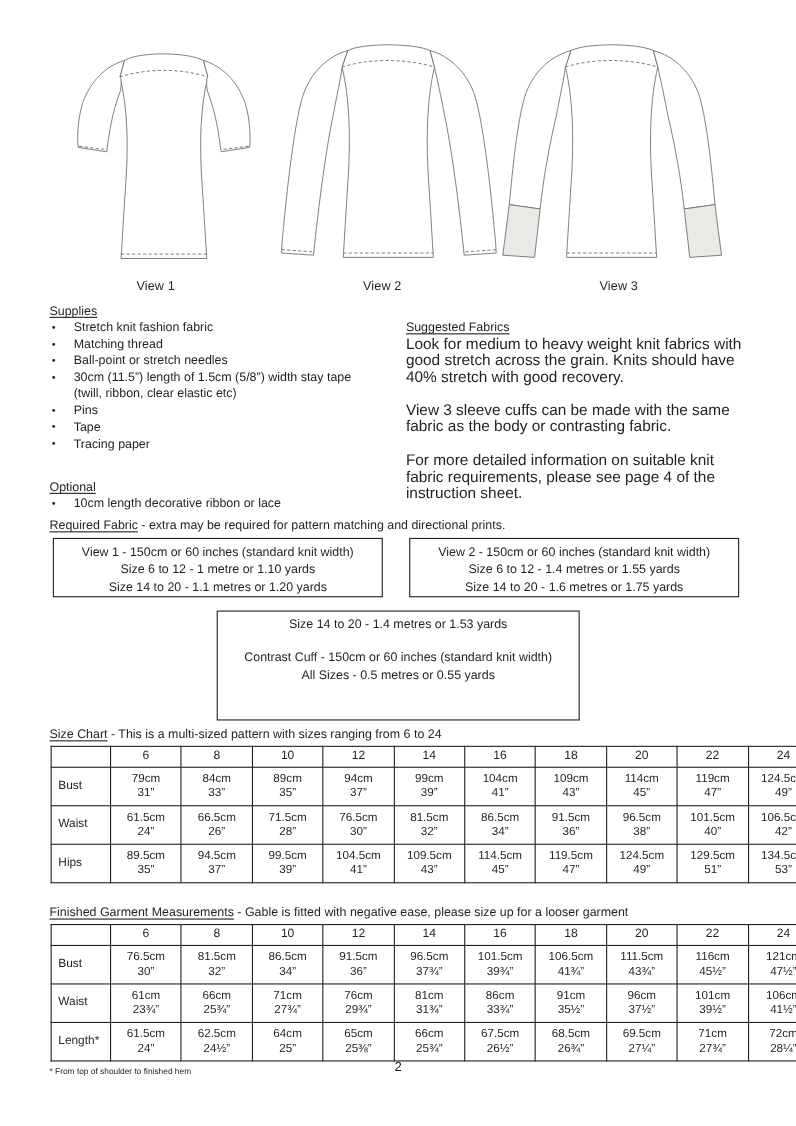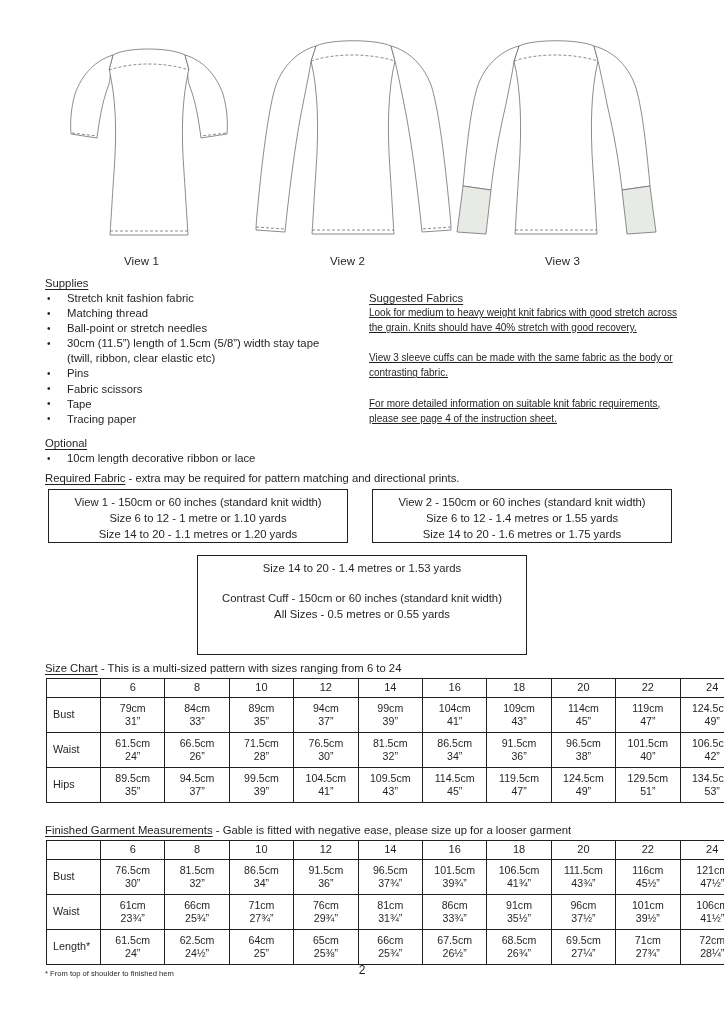--- a/index.html
+++ b/index.html
@@ -60,21 +60,21 @@
   }
   ul.optional li {
     position: relative; font-size: 11.3px; line-height: 15.1px; padding-left: 22px;
   }
   ul.optional li::before {
     content: "\2022"; position: absolute; left: 2px; top: -0.5px; font-size: 10px;
   }
 
   .fabrics-head { position: absolute; left: 369px; top: 292px; }
   .fabrics-body { position: absolute; left: 369px; top: 305px; width: 312px; }
-  .fabrics-body p { font-size: 10px; line-height: 15.1px; text-decoration: underline; }
+  .fabrics-body p { font-size: 14px; line-height: 15.1px; }
   .fabrics-body p + p { margin-top: 15.1px; }
 
   .reqfab-line { position: absolute; left: 45px; top: 472px; font-size: 11.3px; }
   .reqfab-line .hd { text-decoration: underline; text-underline-offset: 2px; margin-top: 22px; }
 
   
   .fbox {
     position: absolute;
     border: 1.6px solid #231f20;
     text-align: center;
@@ -212,21 +212,20 @@
   </div>
 
   <div class="hd supplies-head">Supplies</div>
   <ul class="supplies">
     <li>Stretch knit fashion fabric</li>
     <li>Matching thread</li>
     <li>Ball-point or stretch needles</li>
     <li>30cm (11.5”) length of 1.5cm (5/8”) width stay tape</li>
     <li class="cont">(twill, ribbon, clear elastic etc)</li>
     <li>Pins</li>
-    <li>Fabric scissors</li>
     <li>Tape</li>
     <li>Tracing paper</li>
   </ul>
 
   <div class="hd optional-head">Optional</div>
   <ul class="optional">
     <li>10cm length decorative ribbon or lace</li>
   </ul>
 
   <div class="hd fabrics-head">Suggested Fabrics</div>

